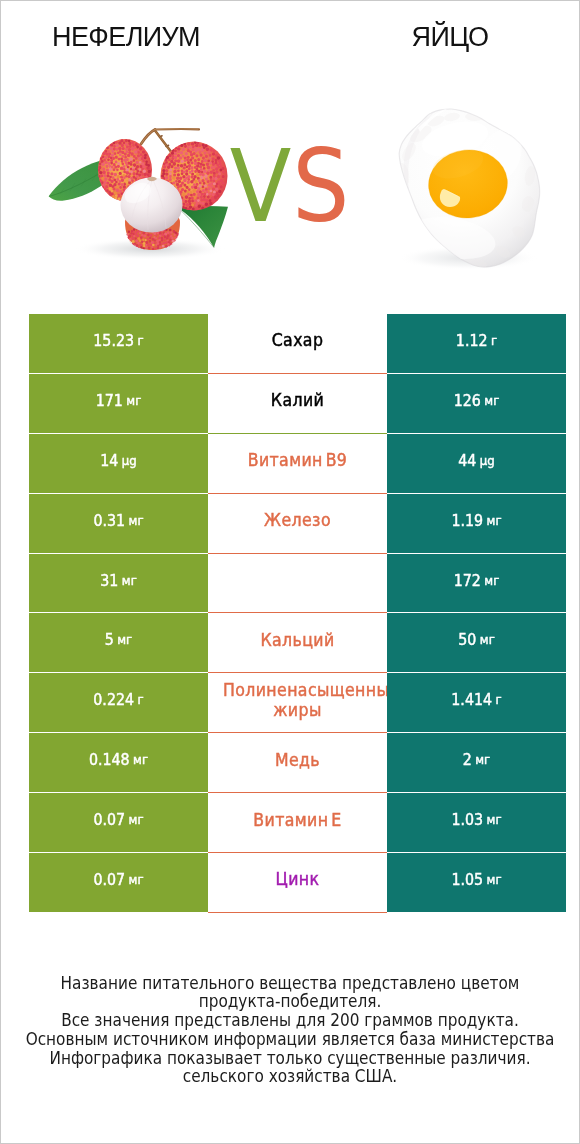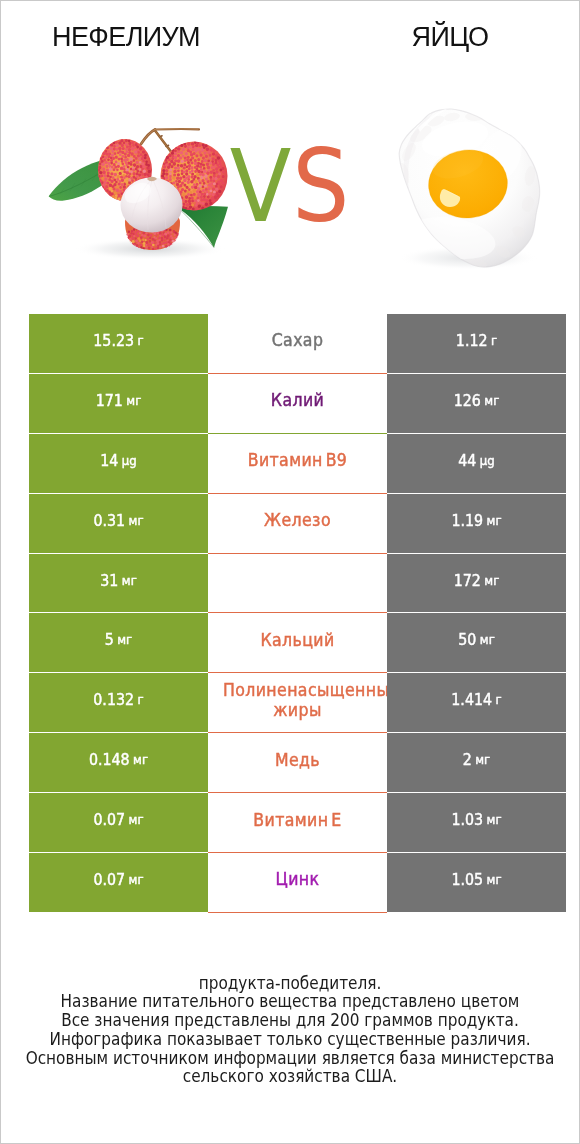--- a/index.html
+++ b/index.html
@@ -11,21 +11,21 @@
   .hdr-r{left:324px;width:252px;}
   .hero{position:absolute;left:0;top:0;width:580px;height:300px;}
   .vs{position:absolute;left:0;top:137px;width:580px;text-align:center;font-family:"DejaVu Sans Condensed","DejaVu Sans",sans-serif;font-size:100px;line-height:1;font-weight:400;letter-spacing:1px;}
   .vs .v{color:#7FA83A;}
   .vs .s{color:#E2694A;}
   #lychee,#egg{position:absolute;left:0;top:0;width:580px;height:300px;}
   .tbl{position:absolute;left:8px;top:314px;width:580px;}
   .row{position:relative;height:59.9px;}
   .cellL,.cellR{position:absolute;top:0;height:58.9px;box-sizing:border-box;display:flex;align-items:center;justify-content:center;color:#fff;font-family:"DejaVu Sans Condensed","DejaVu Sans",sans-serif;font-size:15.8px;font-weight:400;letter-spacing:0px;padding-bottom:6px;-webkit-text-stroke:0.45px currentColor;}
   .cellL{left:21px;width:179px;background:#82A631;}
-  .cellR{left:379px;width:179px;background:#737373;}
+  .cellR{left:379px;width:179px;background:#0f766e;}
   .cellM{position:absolute;left:200px;top:0;width:179px;height:58.9px;box-sizing:border-box;display:flex;align-items:center;justify-content:center;text-align:center;font-family:"DejaVu Sans Condensed","DejaVu Sans",sans-serif;font-size:17.5px;font-weight:400;line-height:20px;word-spacing:-2.5px;letter-spacing:0.4px;overflow:hidden;padding-bottom:6px;-webkit-text-stroke:0.45px currentColor;}
   .unit{font-size:13px;margin-left:3.5px;}
   .cellM.wide{justify-content:flex-start;padding-left:15px;}
   .cellM.wide span{width:149px;display:block;}
   .div-l,.div-m,.div-r{position:absolute;top:58.9px;height:1px;}
   .div-l{left:21px;width:179px;background:#fff;}
   .div-m{left:200px;width:179px;}
   .div-r{left:379px;width:179px;background:#fff;}
   .ftr{position:absolute;left:0;top:973.5px;width:580px;text-align:center;font-family:"DejaVu Sans Condensed","DejaVu Sans",sans-serif;font-size:17px;line-height:18.76px;color:#1c1c1c;}
 </style>
@@ -236,37 +236,37 @@
 </svg>
       </div>
     <div class="vs"><span class="v">V</span><span class="s">S</span></div>
   </div>
   <div class="tbl" id="tbl">
       <div class="row">
         <div class="cellL">
           <span>15.23</span>
           <span class="unit">г</span>
         </div>
-        <div class="cellM" style="color:#737373">
+        <div class="cellM" style="color:#000000">
           <span>Сахар</span>
         </div>
         <div class="cellR">
           <span>1.12</span>
           <span class="unit">г</span>
         </div>
         <div class="div-l"></div>
         <div class="div-m" style="background:#E06C49"></div>
         <div class="div-r"></div>
       </div>
       <div class="row">
         <div class="cellL">
           <span>171</span>
           <span class="unit">мг</span>
         </div>
-        <div class="cellM" style="color:#701a75">
+        <div class="cellM" style="color:#000000">
           <span>Калий</span>
         </div>
         <div class="cellR">
           <span>126</span>
           <span class="unit">мг</span>
         </div>
         <div class="div-l"></div>
         <div class="div-m" style="background:#82A631"></div>
         <div class="div-r"></div>
       </div>
@@ -326,21 +326,21 @@
         <div class="cellR">
           <span>50</span>
           <span class="unit">мг</span>
         </div>
         <div class="div-l"></div>
         <div class="div-m" style="background:#E06C49"></div>
         <div class="div-r"></div>
       </div>
       <div class="row">
         <div class="cellL">
-          <span>0.132</span>
+          <span>0.224</span>
           <span class="unit">г</span>
         </div>
         <div class="cellM wide" style="color:#E06C49">
           <span>Полиненасыщенные жиры</span>
         </div>
         <div class="cellR">
           <span>1.414</span>
           <span class="unit">г</span>
         </div>
         <div class="div-l"></div>
@@ -390,20 +390,20 @@
         <div class="cellR">
           <span>1.05</span>
           <span class="unit">мг</span>
         </div>
         <div class="div-l"></div>
         <div class="div-m" style="background:#E06C49"></div>
         <div class="div-r"></div>
       </div>
     </div>
   <div class="ftr" id="ftr">
+      <div>Название питательного вещества представлено цветом</div>
       <div>продукта-победителя.</div>
-      <div>Название питательного вещества представлено цветом</div>
       <div>Все значения представлены для 200 граммов продукта.</div>
+      <div>Основным источником информации является база министерства</div>
       <div>Инфографика показывает только существенные различия.</div>
-      <div>Основным источником информации является база министерства</div>
       <div>сельского хозяйства США.</div>
     </div>
 </div>
 
 </body></html>

